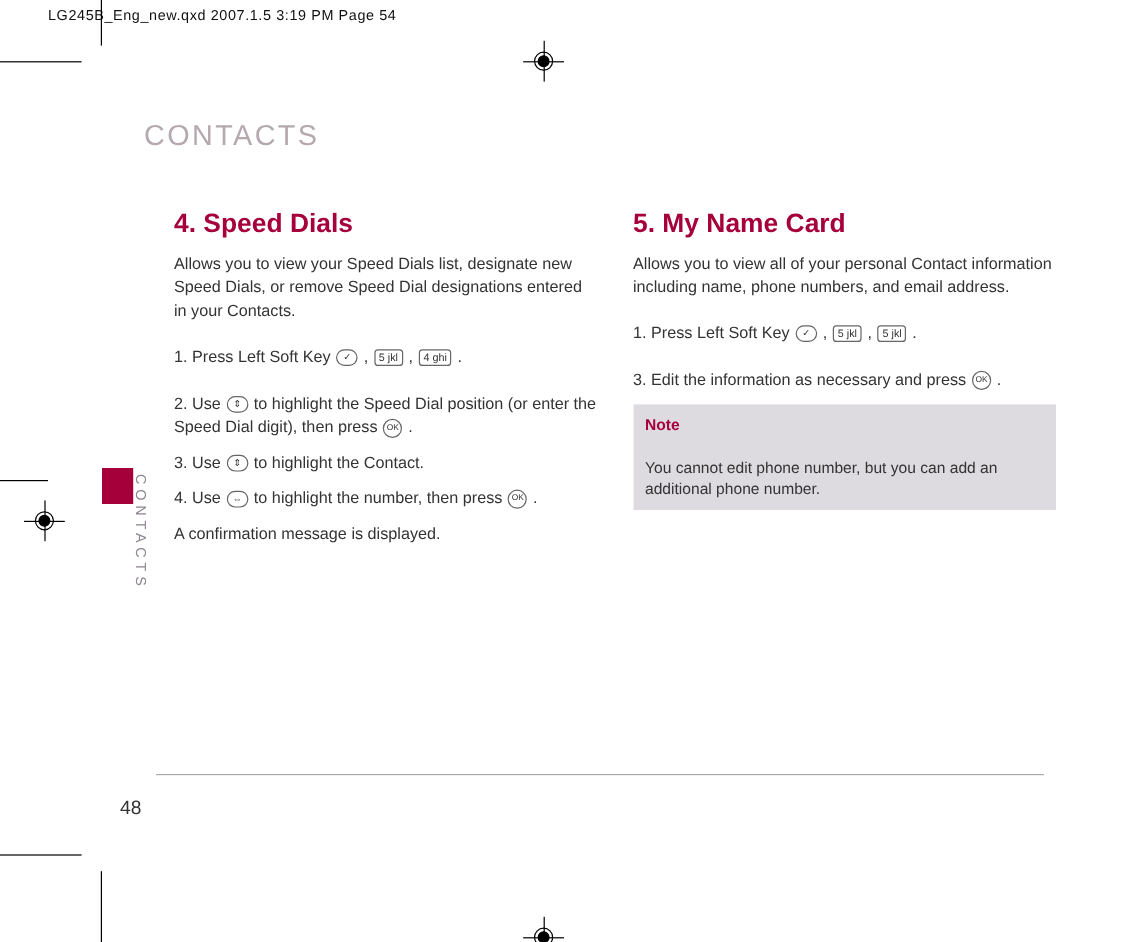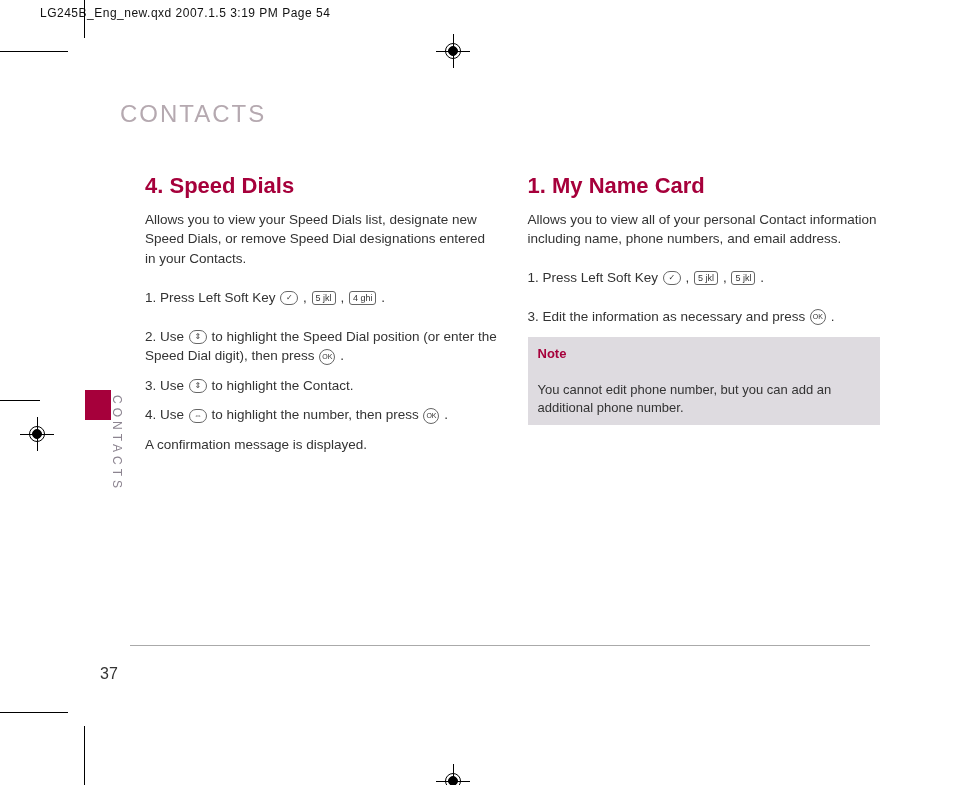--- a/index.html
+++ b/index.html
@@ -184,21 +184,21 @@
 <div class="crop-bot-v"></div>
 <div class="crop-bot-reg reg-mark">
     <span class="circ c1"></span>
     <span class="circ c2"></span>
   </div>
 
 <div class="page-title">CONTACTS</div>
 <div class="tab-block"></div>
 <div class="side-label">CONTACTS</div>
 <div class="page-rule"></div>
-<div class="page-number">37</div>
+<div class="page-number">48</div>
 
 <div class="cols">
 
   <div class="col">
     <h2>4. Speed Dials</h2>
     <p>Allows you to view your Speed Dials list, designate new Speed Dials, or remove Speed Dial designations entered in your Contacts.</p>
 
     <p class="step">
       <span>1. Press Left Soft Key </span>
       <span class="key-oval">✓</span>
@@ -228,21 +228,21 @@
       <span class="key-oval">⇔</span>
       <span> to highlight the number, then press </span>
       <span class="key-ok">OK</span>
       <span> .</span>
     </p>
 
     <p class="step indent">A confirmation message is displayed.</p>
   </div>
 
   <div class="col">
-    <h2>1. My Name Card</h2>
+    <h2>5. My Name Card</h2>
     <p>Allows you to view all of your personal Contact information including name, phone numbers, and email address.</p>
 
     <p class="step">
       <span>1. Press Left Soft Key </span>
       <span class="key-oval">✓</span>
       <span> , </span>
       <span class="key">5 jkl</span>
       <span> , </span>
       <span class="key">5 jkl</span>
       <span> .</span>

